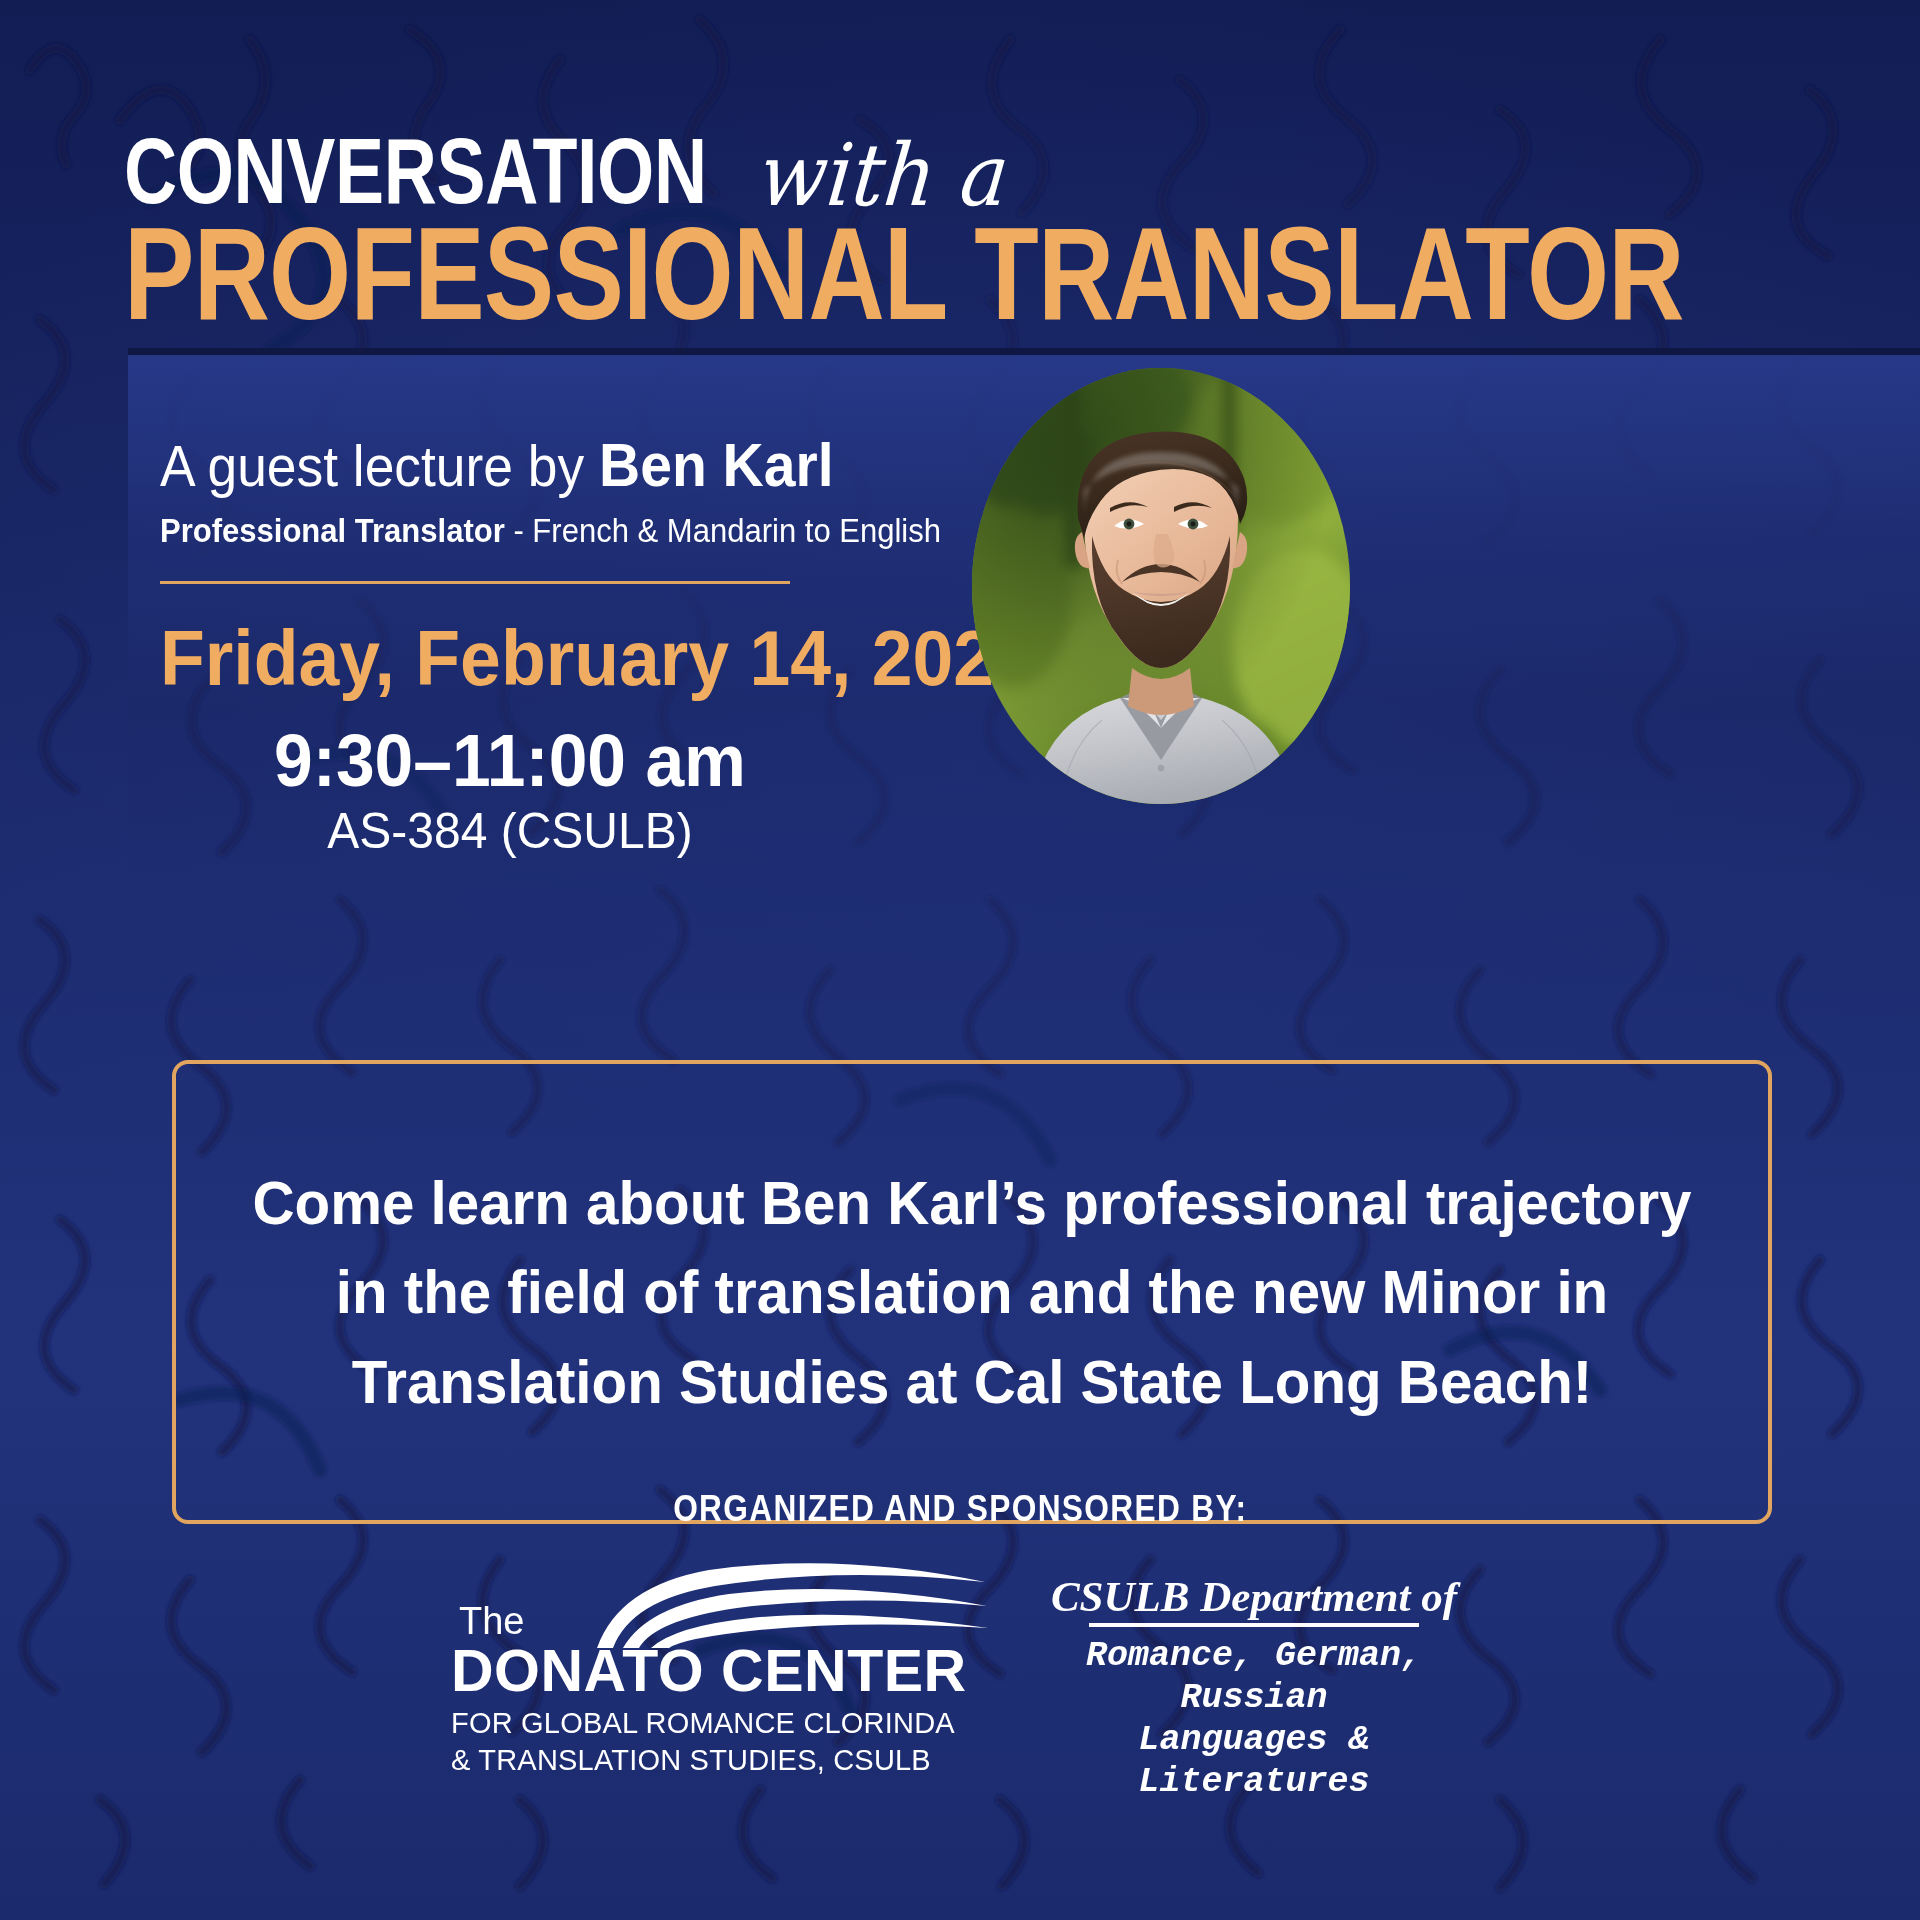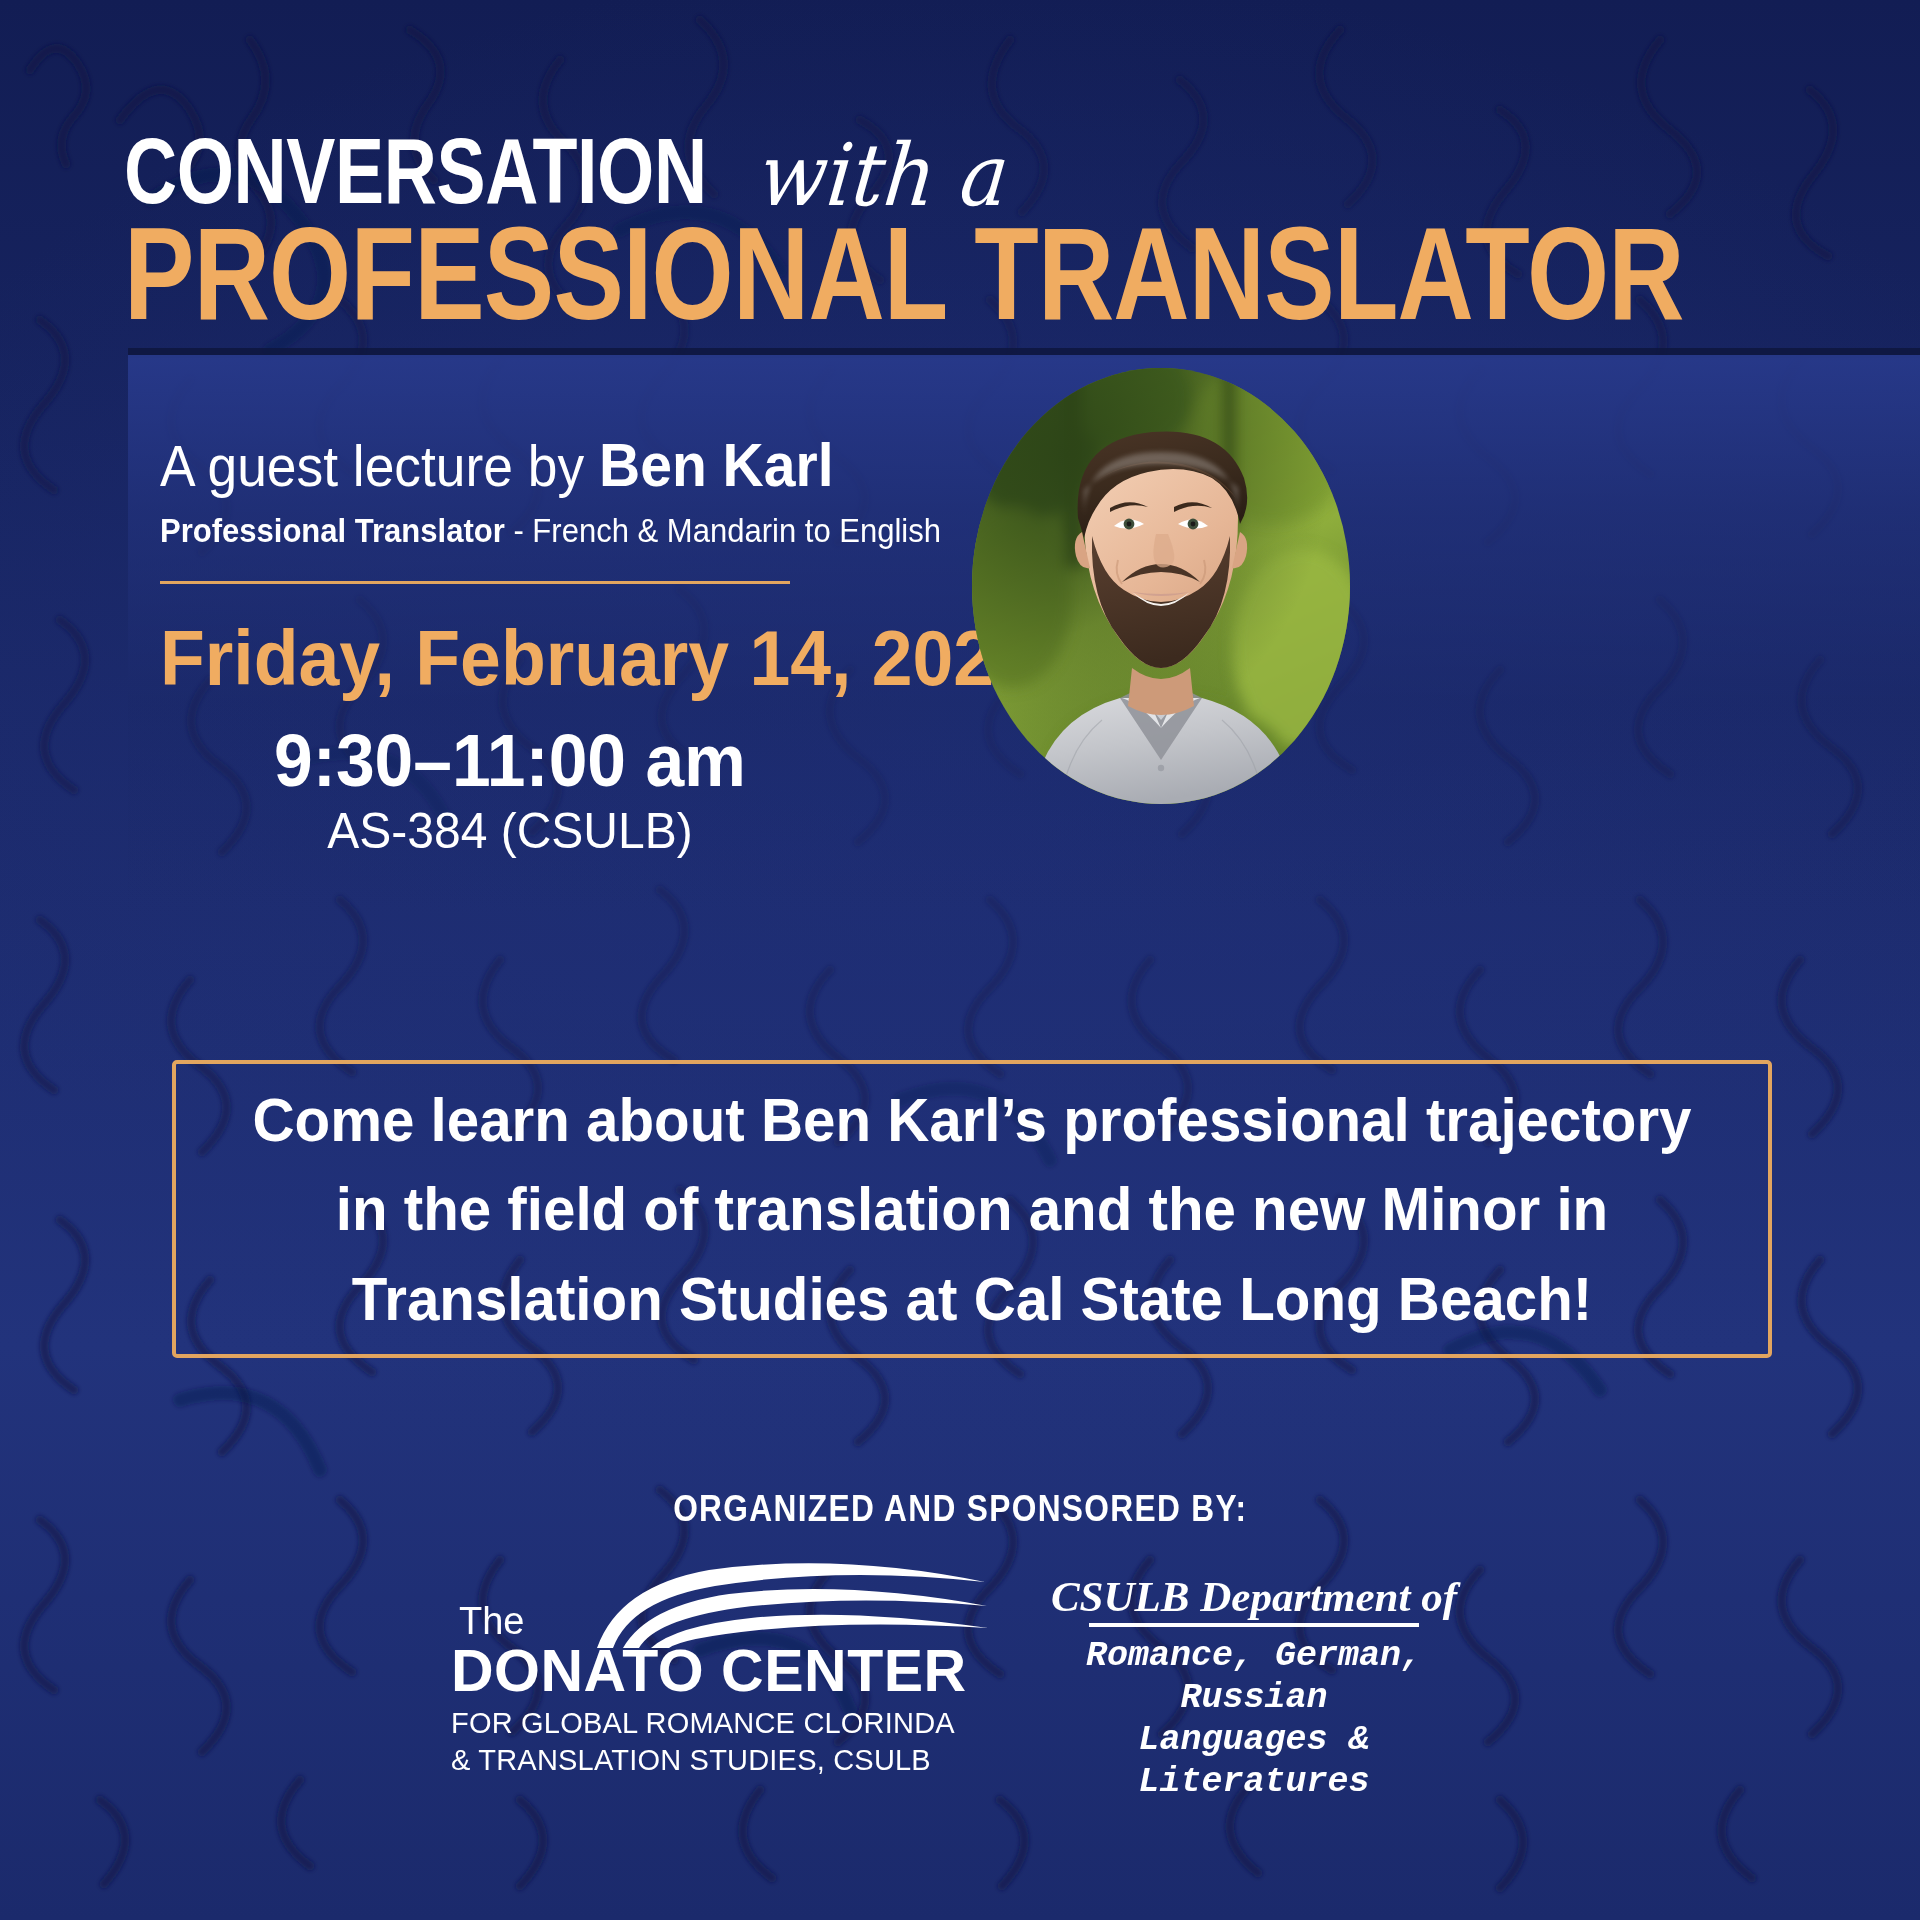--- a/index.html
+++ b/index.html
@@ -200,23 +200,23 @@
     z-index: 9;
   }
   .portrait svg { display: block; width: 100%; height: 100%; }
 
   
   .desc-box {
     position: absolute;
     left: 172px;
     top: 1060px;
     width: 1600px;
-    height: 298px;
+    height: 464px;
     border: 4px solid #e2a55f;
-    border-radius: 5px;
+    border-radius: 16px;
     display: flex;
     align-items: center;
     justify-content: center;
     z-index: 7;
   }
   .desc-text {
     font-family: "Liberation Sans Narrow", "Liberation Sans", sans-serif;
     font-weight: bold;
     font-size: 62px;
     line-height: 1.44;

